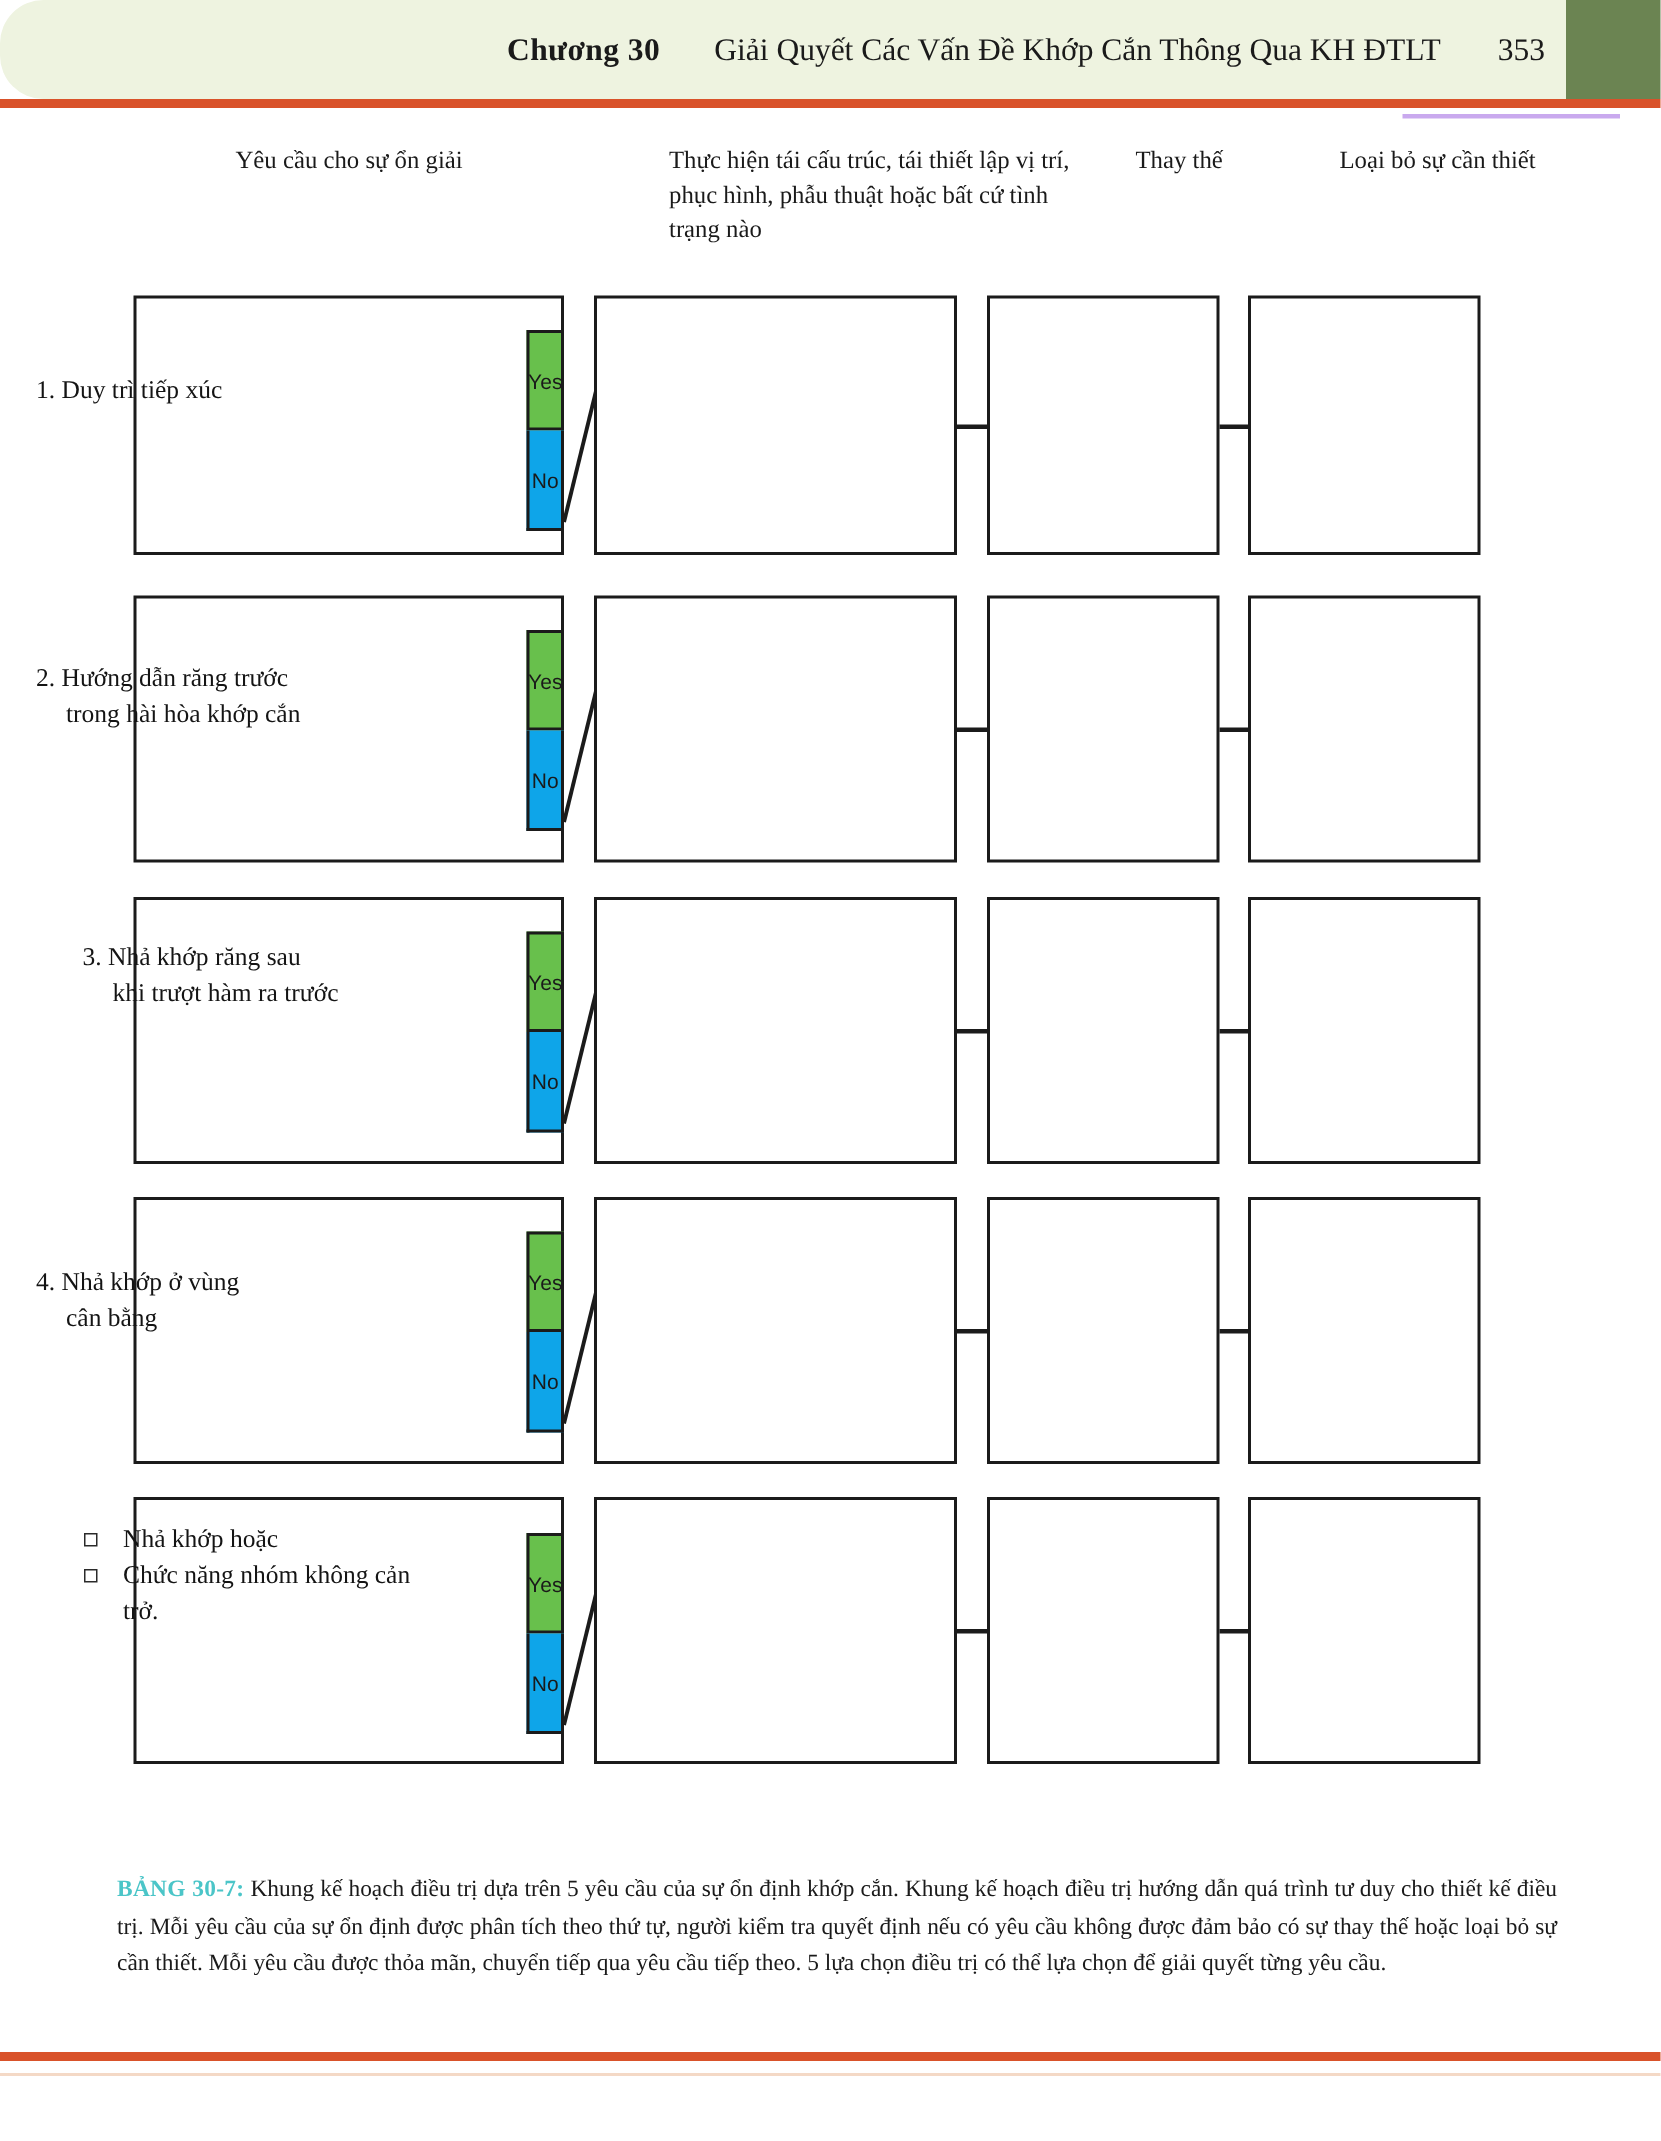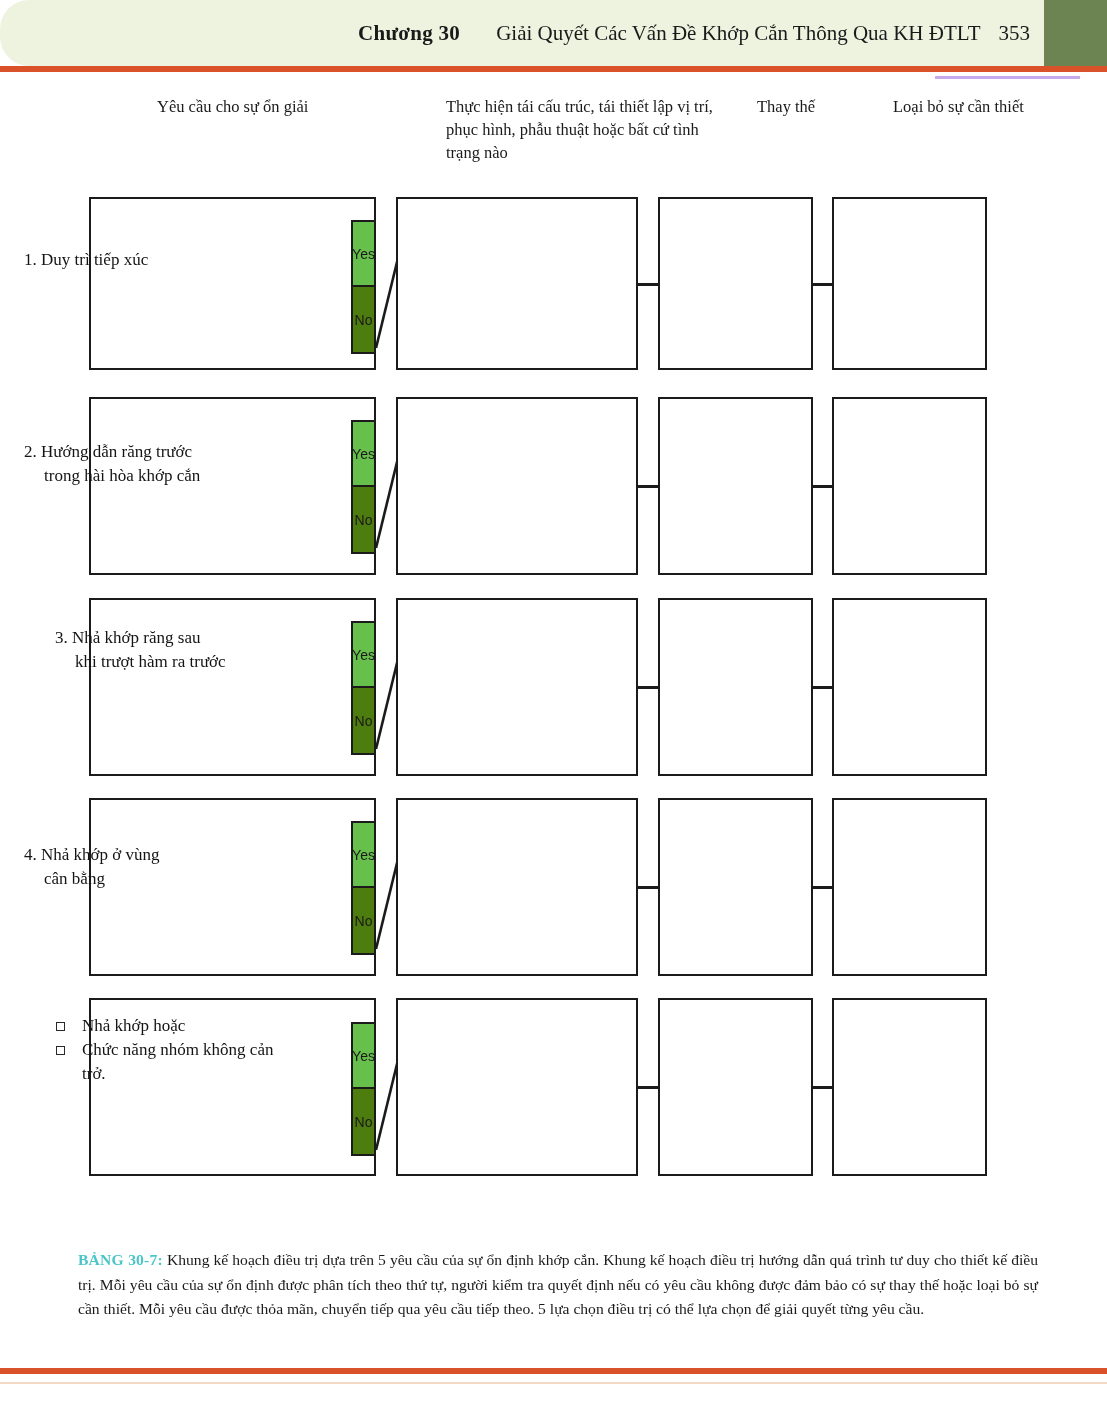--- a/index.html
+++ b/index.html
@@ -63,21 +63,21 @@
     letter-spacing: 0.3px;
   }
   #chapter-title {
     font-size: 21px;
     color: #1a1a1a;
     margin-left: 36px;
   }
   #page-number {
     font-size: 21px;
     color: #1a1a1a;
-    margin-left: 18px;
+    margin-left: 38px;
   }
 
   
   .col-head {
     position: absolute;
     font-size: 16.5px;
     line-height: 23px;
     color: #1a1a1a;
   }
   #colhead-0 { left: 157px; top: 95px; width: 270px; }
@@ -154,21 +154,21 @@
     height: 67px;
     display: flex;
     align-items: center;
     justify-content: center;
     font-family: "Liberation Sans", "DejaVu Sans", sans-serif;
     font-size: 14px;
     color: #1a1a1a;
     margin-left: 45px;
   }
   .yesno .cell-yes { background: #68c04c; }
-  .yesno .cell-no  { background: #4d7c0f; border-top: none; }
+  .yesno .cell-no  { background: #0ea5e9; border-top: none; }
 
   .connector-svg {
     position: absolute;
     overflow: visible;
     pointer-events: none;
   }
   .connector-svg line {
     stroke: #1b1b1b;
     stroke-width: 2.6;
   }

